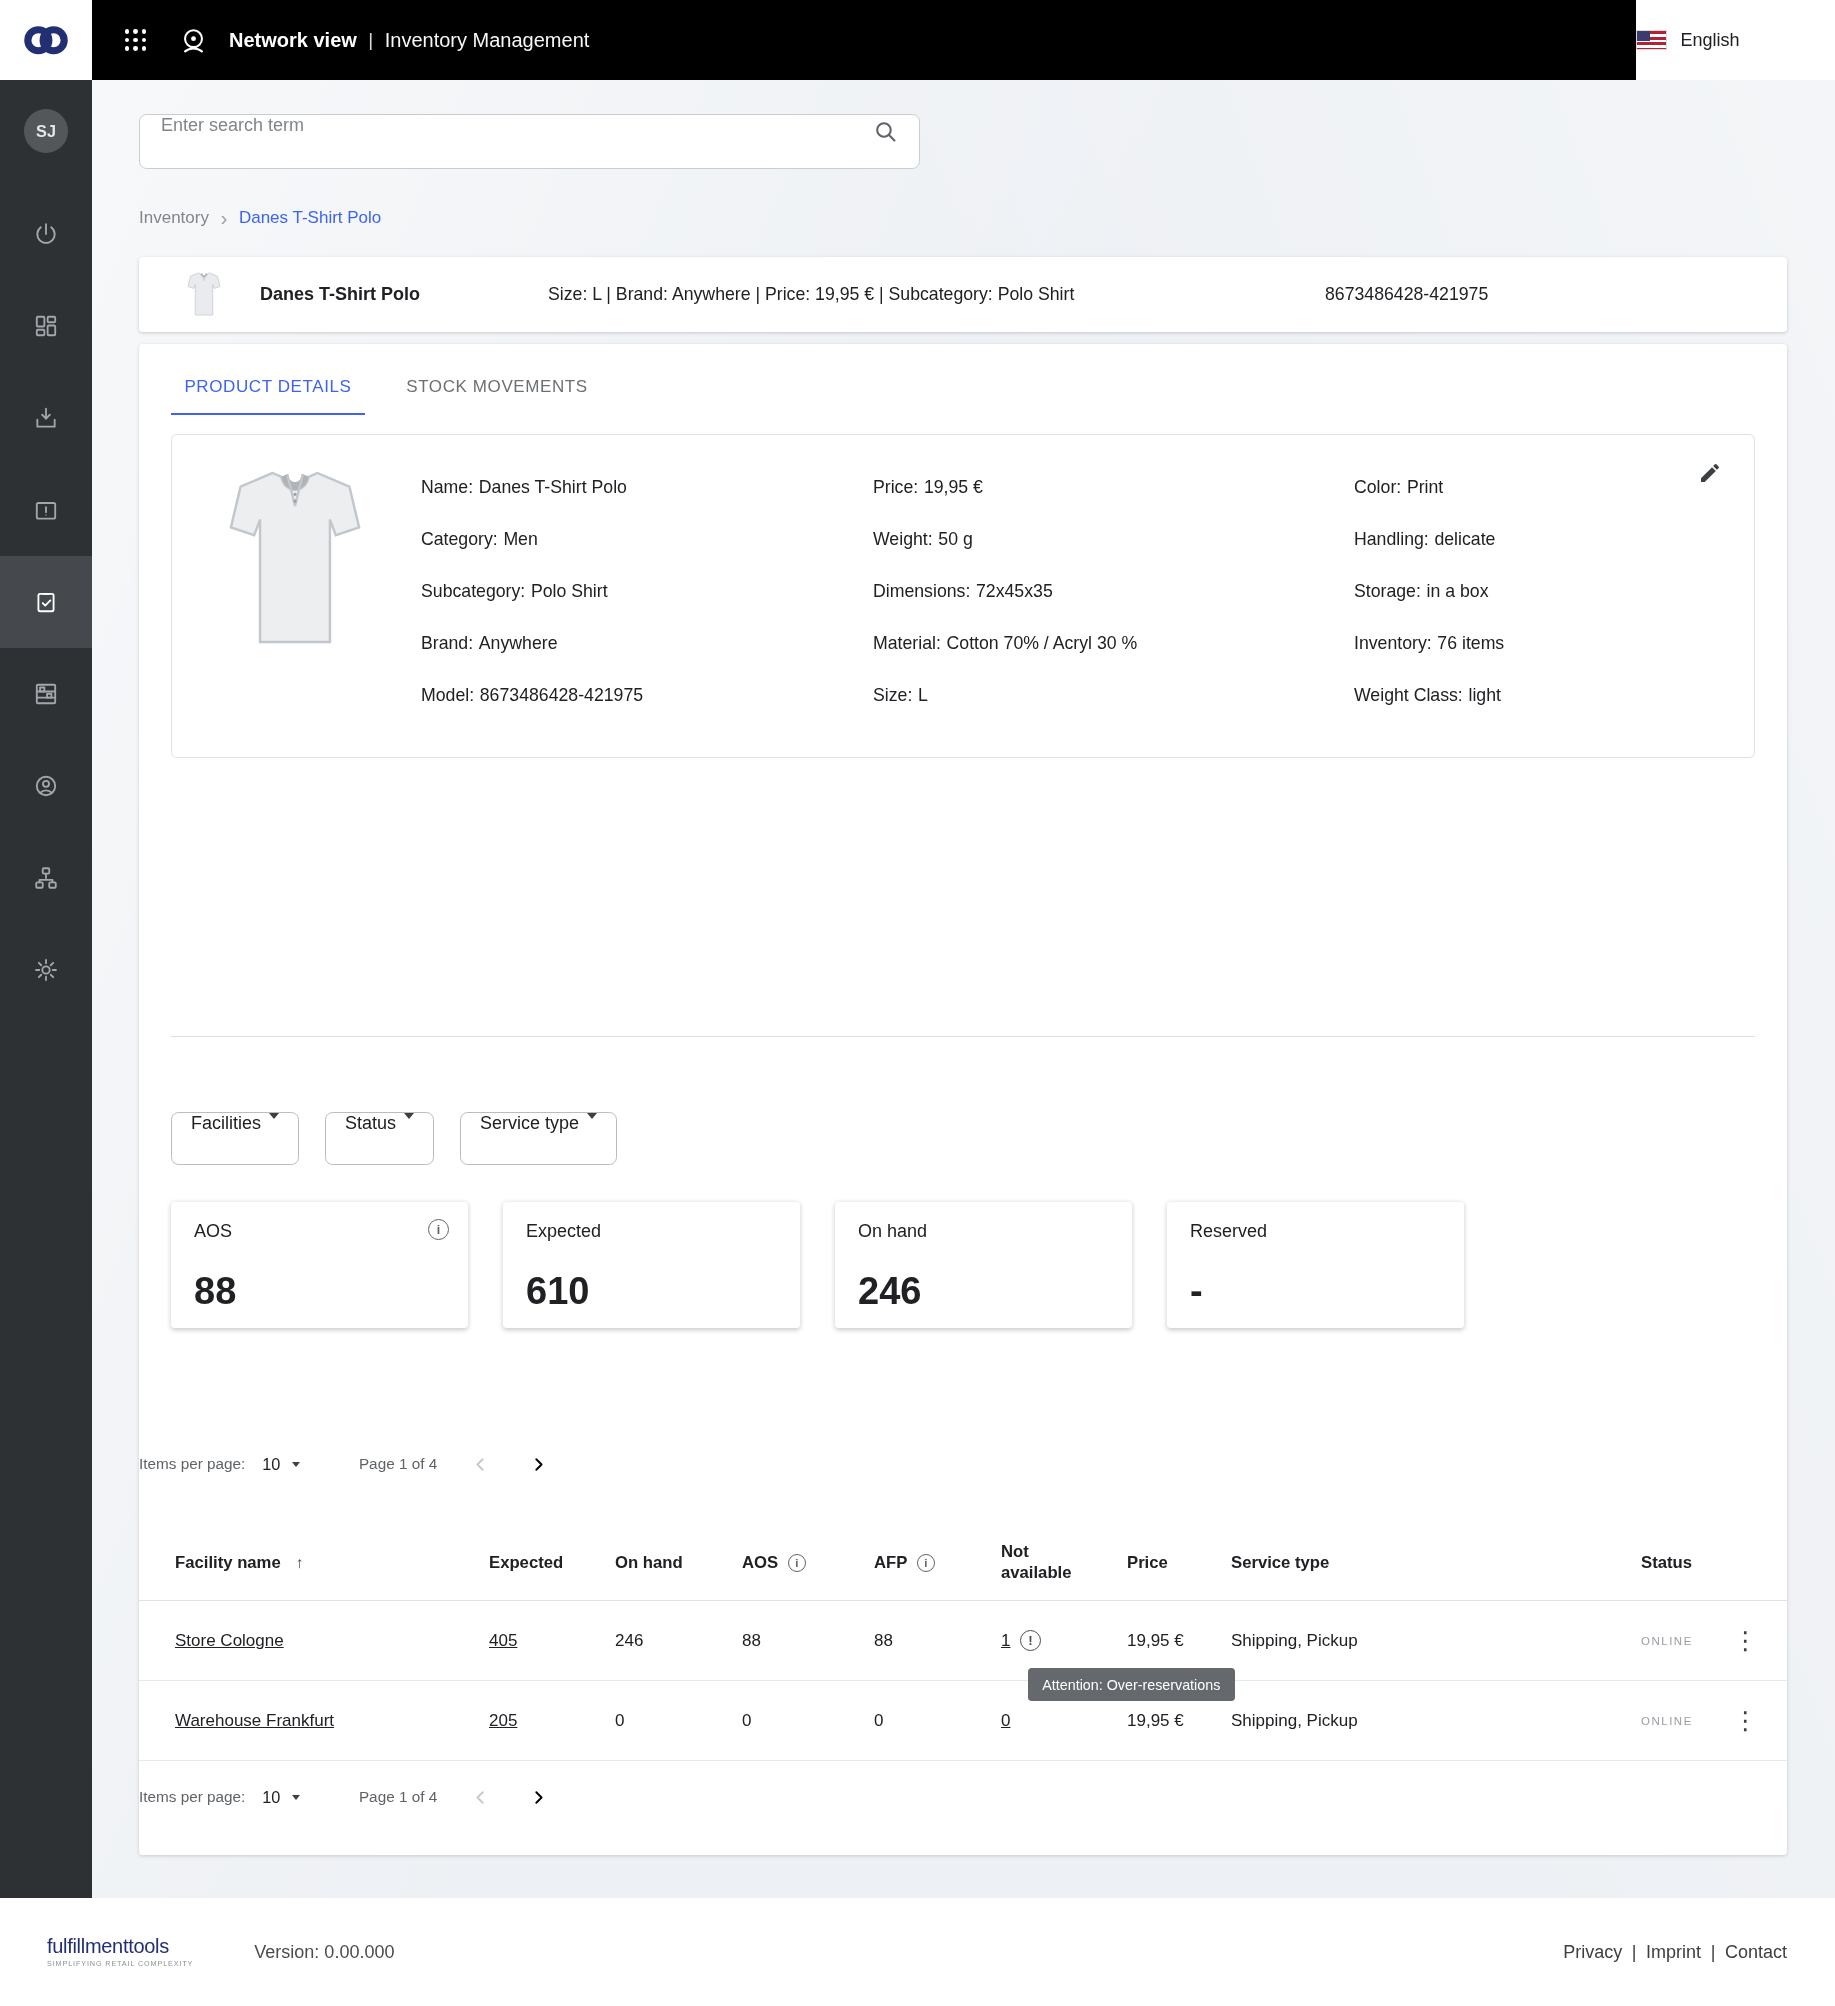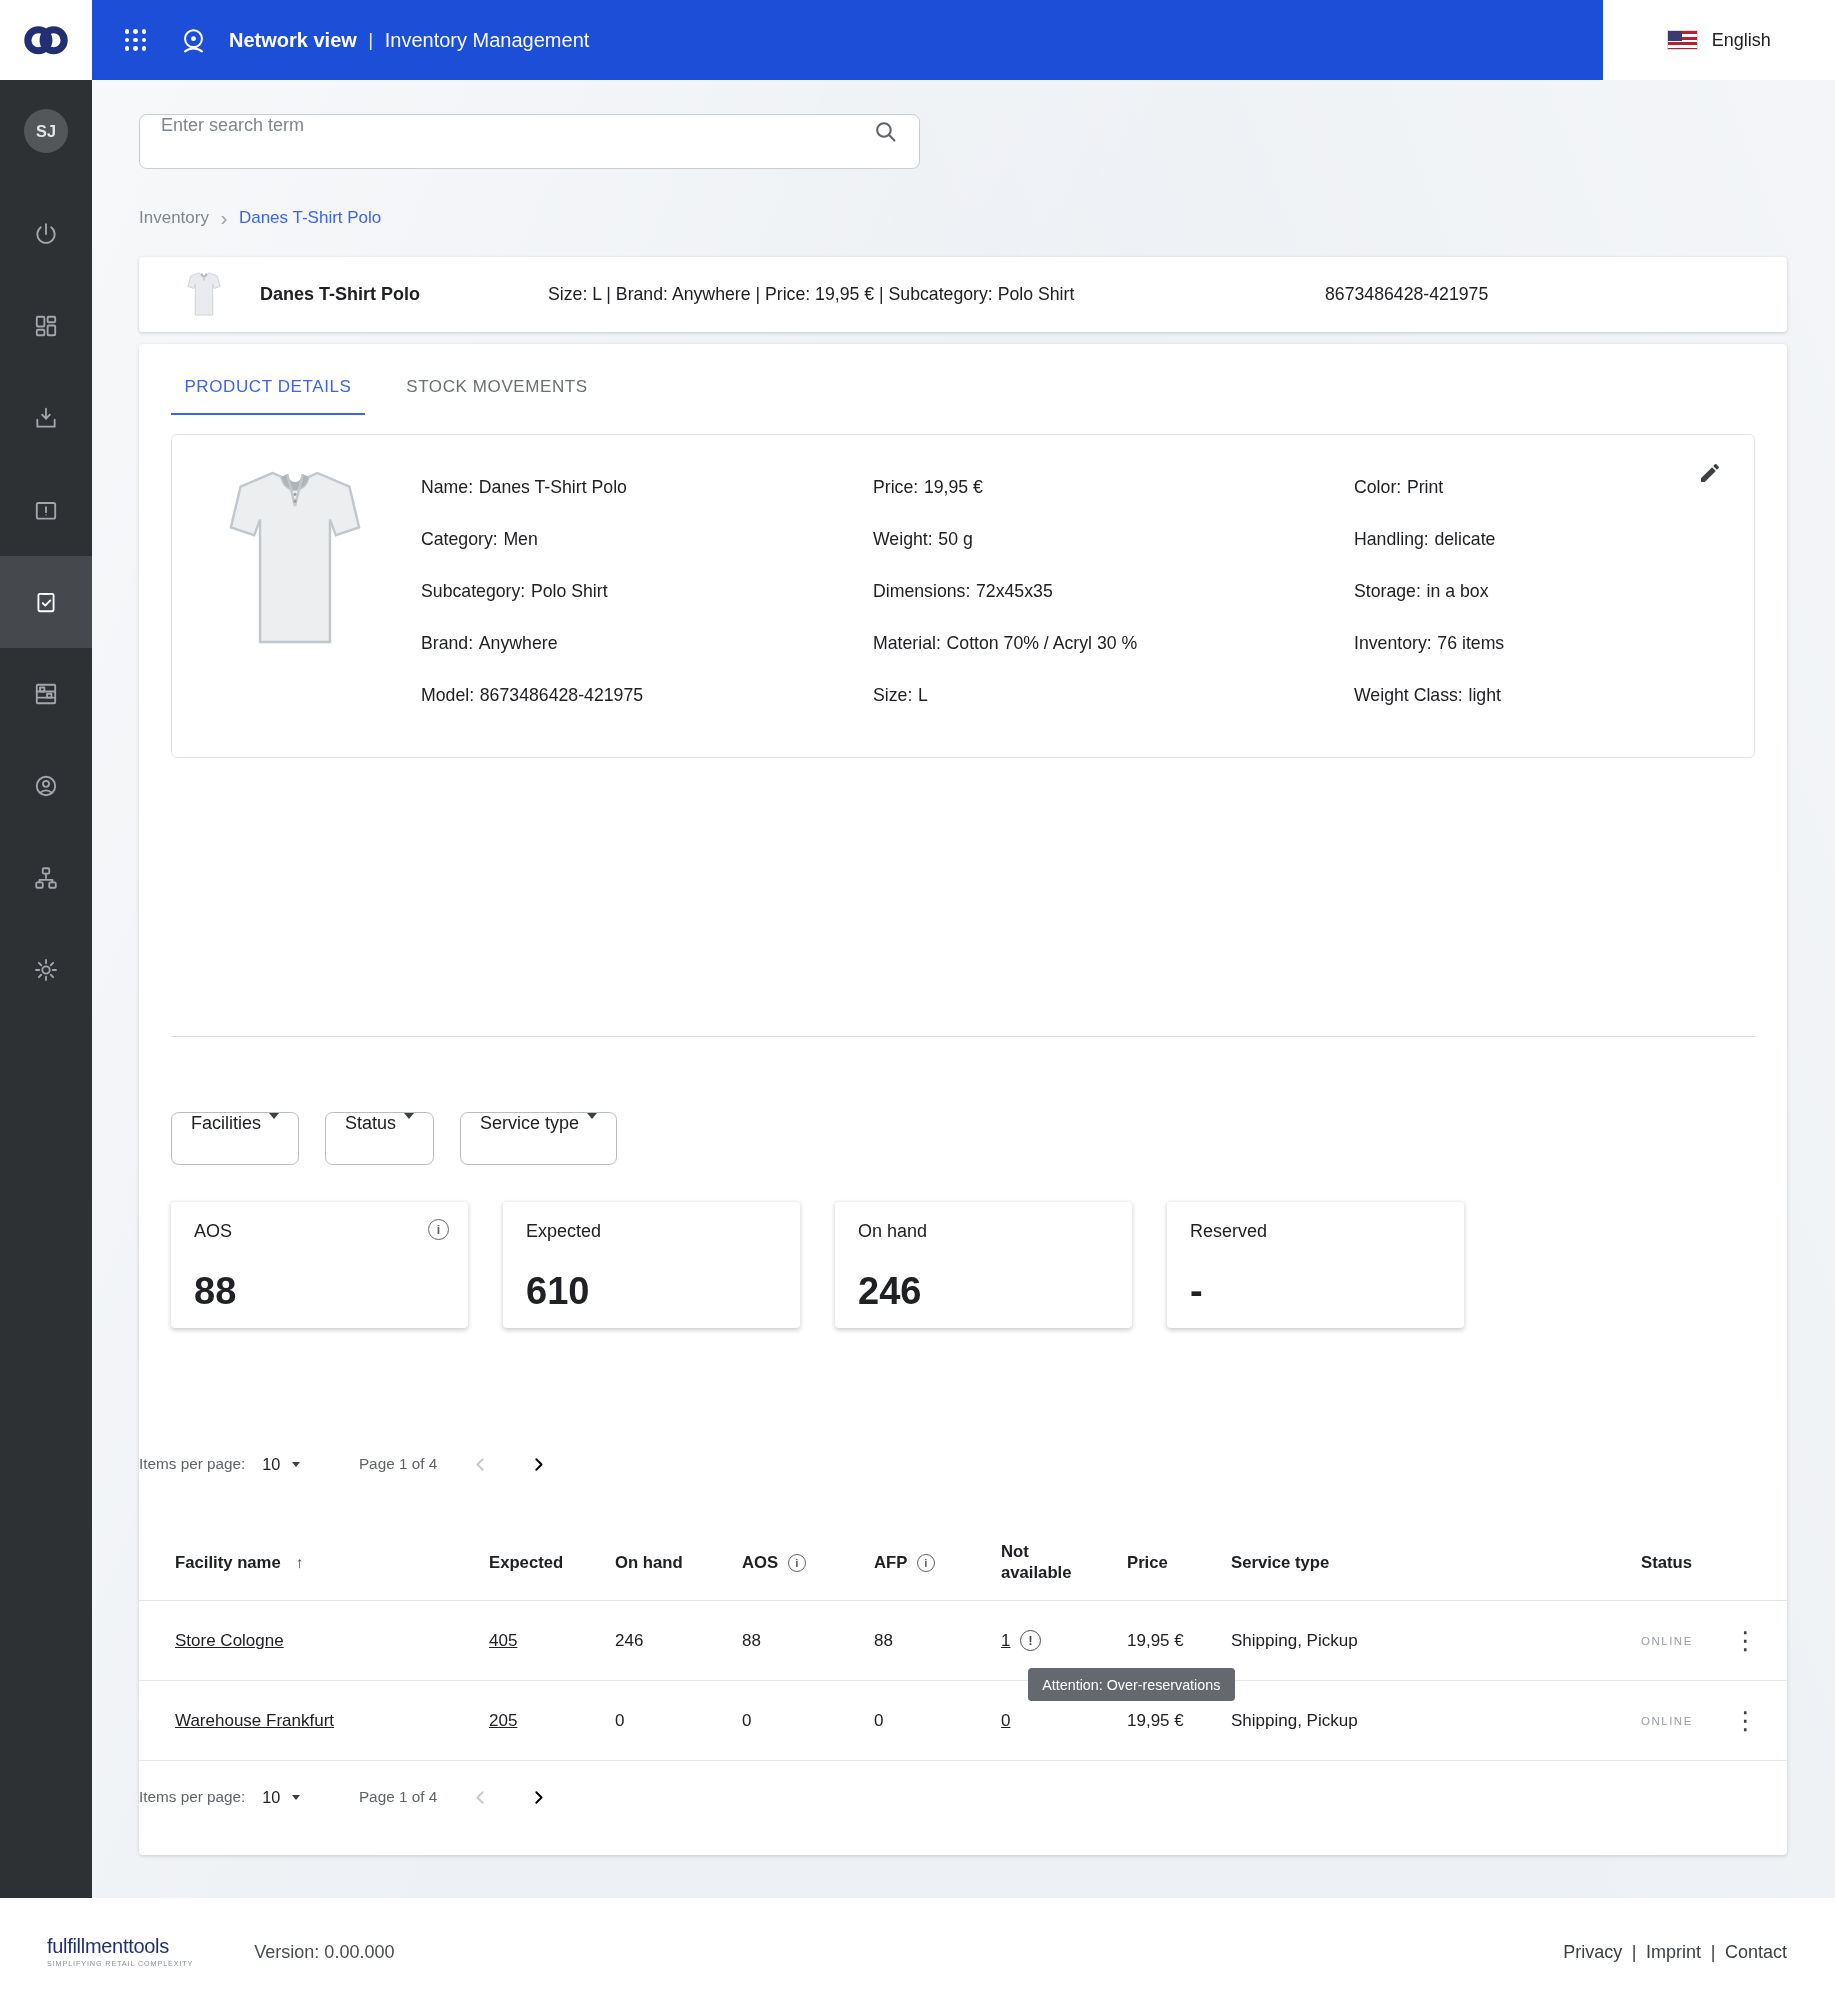--- a/index.html
+++ b/index.html
@@ -3,28 +3,28 @@
 <meta charset="utf-8">
 <style>
   *{box-sizing:border-box;margin:0;padding:0}
   html,body{width:1835px;height:2006px;overflow:hidden}
   body{font-family:"Liberation Sans","DejaVu Sans",sans-serif;color:#202124;background:#edf0f4}
   #app{width:1835px;height:2006px;display:flex;flex-direction:column}
 
   
   .topbar{height:80px;flex-shrink:0;display:flex}
   .logo-box{width:92px;background:#fff;display:grid;place-items:center}
-  .topbar-main{flex:1;background:#1d4ed8;display:flex;align-items:center;padding-left:32.5px;color:#fff}
+  .topbar-main{flex:1;background:#000000;display:flex;align-items:center;padding-left:32.5px;color:#fff}
   .apps-grid{display:grid;grid-template-columns:repeat(3,4.8px);grid-gap:3.8px;margin-right:32.5px;cursor:pointer}
   .apps-grid i{width:4.8px;height:4.8px;border-radius:50%;background:#fff}
   .tb-icon{margin-right:21px;display:grid;place-items:center}
   .tb-title{font-size:20px;font-weight:700}
   .tb-div{margin:0 11.5px;font-size:19px;opacity:.85;font-weight:400}
   .tb-sub{font-size:20px;font-weight:400;opacity:.97}
-  .topbar-lang{width:232px;background:#fff;display:flex;align-items:center;justify-content:center;gap:13.4px;cursor:pointer}
+  .topbar-lang{width:199px;background:#fff;display:flex;align-items:center;justify-content:flex-start;gap:13.4px;cursor:pointer}
   .flag{width:31px;height:20px;border:1px solid #d8dadd;position:relative;background:repeating-linear-gradient(#b22234 0 2.9px,#fff 2.9px 5.7px);flex-shrink:0}
   .flag::after{content:"";position:absolute;left:0;top:0;width:13.4px;height:9.6px;background:#3c3b6e}
   .lang-label{font-size:18px;color:#202124}
 
   
   .shell{flex:1;display:flex;min-height:0}
   .sidebar{width:92px;background:#2d3134;display:flex;flex-direction:column;align-items:center;padding-top:29px;flex-shrink:0}
   .avatar{width:44px;height:44px;border-radius:50%;background:#54575a;color:#e4e6e8;font-size:16.3px;font-weight:700;display:grid;place-items:center;margin-bottom:35px;cursor:pointer}
   .nav-item{width:92px;height:92px;display:grid;place-items:center;color:#a3a7ab;cursor:pointer}
   .nav-item.active{background:#45494d;color:#fff}

